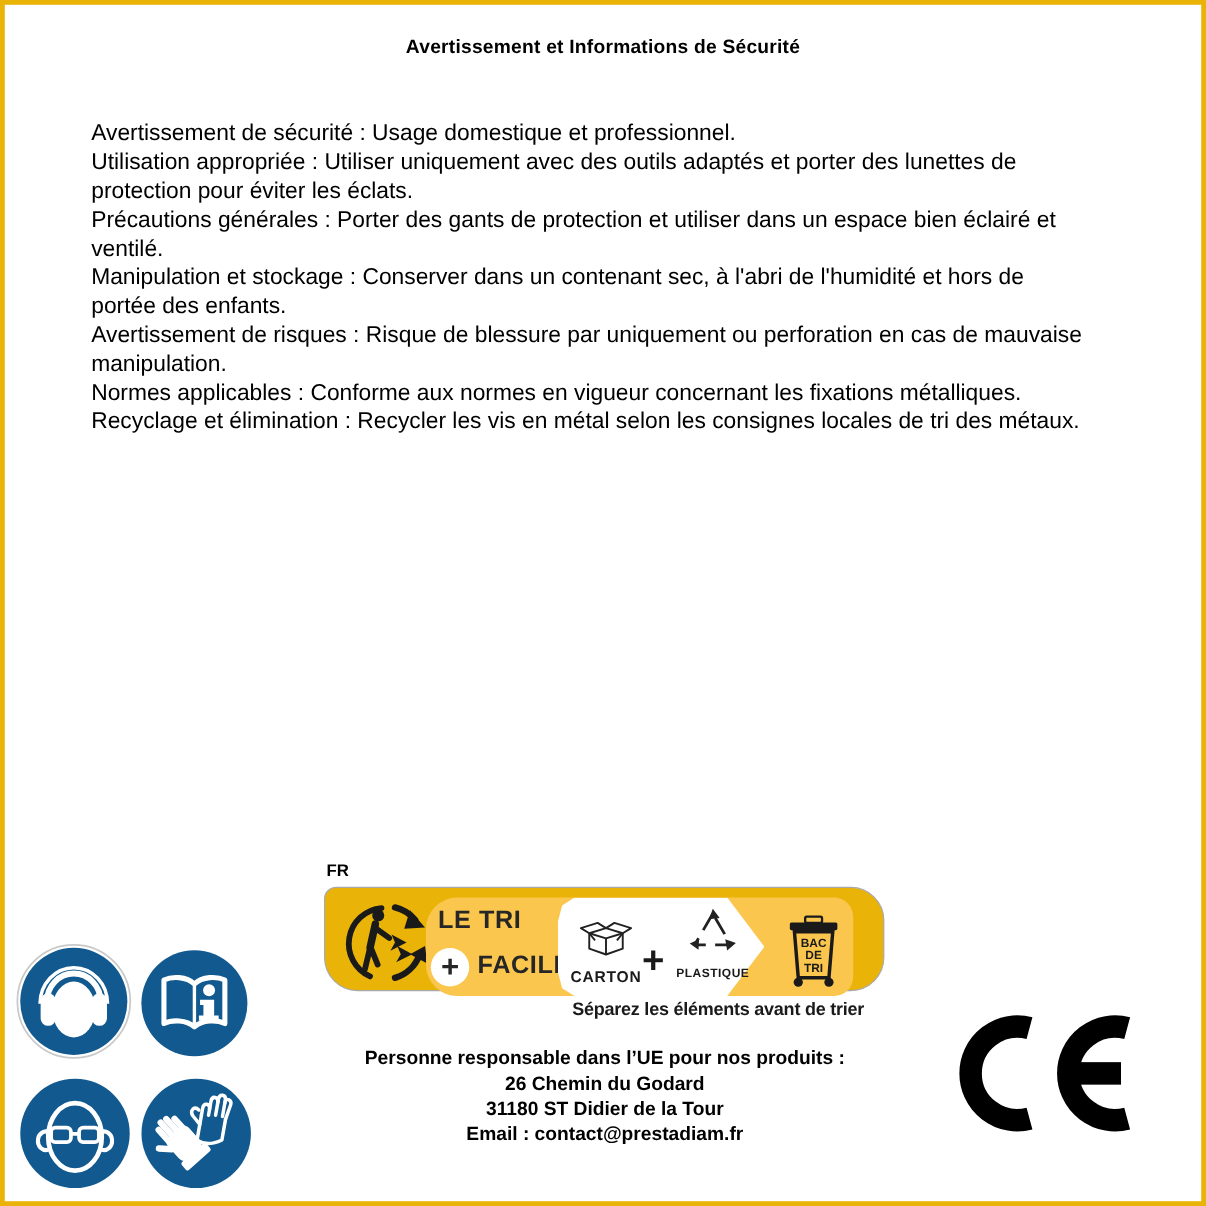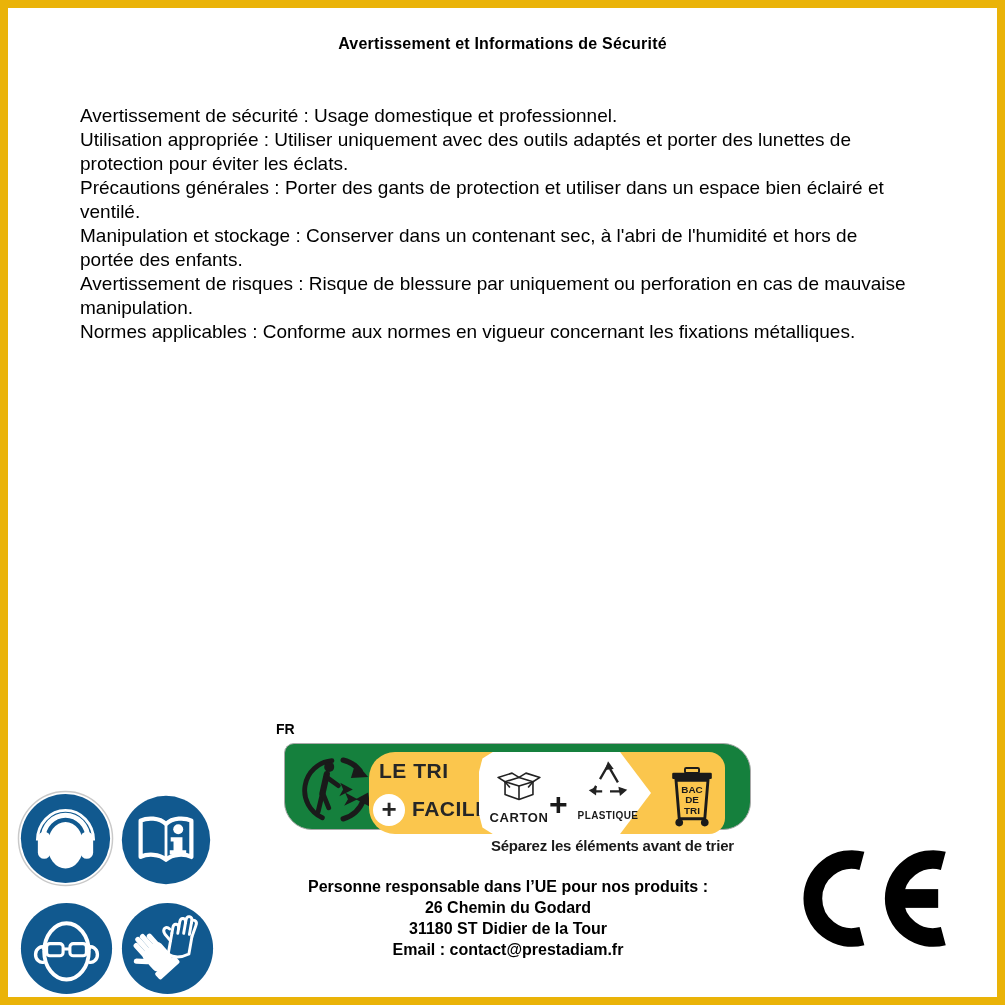--- a/index.html
+++ b/index.html
@@ -1,18 +1,18 @@
 <!DOCTYPE html>
 <html><head>
 <meta charset="utf-8">
 <style>
   html,body{margin:0;padding:0;background:#ffffff;}
   #sheet{
     position:relative;width:1005px;height:1005px;
-    box-sizing:border-box;border:8px solid #eab308;background:#fff;
+    box-sizing:border-box;border:4px solid #eab308;background:#fff;
     font-family:"Liberation Sans", sans-serif;color:#000;overflow:hidden;
   }
   .doc-title{
     position:absolute;top:27px;left:0;width:100%;text-align:center;
     font-size:16px;font-weight:bold;letter-spacing:.2px;
   }
   .body-text{
     position:absolute;left:72px;top:96px;width:880px;
     font-size:19px;line-height:24px;
   }
@@ -20,22 +20,22 @@
   
   .m-icon{position:absolute;}
   .m-icon svg{display:block;width:100%;height:100%;}
   #icon-ear{left:9px;top:782px;width:97px;height:97px;}
   #icon-book{left:111px;top:785px;width:94px;height:94px;}
   #icon-goggles{left:10px;top:892px;width:97px;height:97px;}
   #icon-gloves{left:111px;top:892px;width:97px;height:97px;}
   
   .fr-tag{position:absolute;left:268px;top:713px;font-size:14px;font-weight:bold;}
   .tri-label{
-    position:absolute;left:276px;top:735px;width:467px;height:87px;
-    background:#15803d;border:1.5px solid #a9a9a9;box-sizing:border-box;
+    position:absolute;left:266px;top:735px;width:467px;height:87px;
+    background:#eab308;border:1.5px solid #a9a9a9;box-sizing:border-box;
     border-radius:10px 28px 28px 28px;
   }
   .triman{position:absolute;left:11px;top:7px;width:77px;height:77px;}
   .yellow-band{
     position:absolute;left:84px;top:8px;width:356px;height:82px;
     background:#FBC64D;border-radius:26px 16px 16px 26px;
   }
   .letri-1{position:absolute;left:94px;top:15px;font-size:21px;font-weight:bold;
     letter-spacing:.5px;color:#262626;}
   .plus-circle{
@@ -84,20 +84,21 @@
     <p>Avertissement de sécurité : Usage domestique et professionnel.</p>
     <p>Utilisation appropriée : Utiliser uniquement avec des outils adaptés et porter des lunettes de
 protection pour éviter les éclats.</p>
     <p>Précautions générales : Porter des gants de protection et utiliser dans un espace bien éclairé et
 ventilé.</p>
     <p>Manipulation et stockage : Conserver dans un contenant sec, à l'abri de l'humidité et hors de
 portée des enfants.</p>
     <p>Avertissement de risques : Risque de blessure par uniquement ou perforation en cas de mauvaise
 manipulation.</p>
     <p>Normes applicables : Conforme aux normes en vigueur concernant les fixations métalliques.</p>
+    <p>Recyclage et élimination : Recycler les vis en métal selon les consignes locales de tri des métaux.</p>
   </div>
 
   <div class="m-icon" id="icon-ear">
     <svg viewBox="0 0 100 100">
       <circle cx="50" cy="50" r="48.5" fill="none" stroke="#c9c9c9" stroke-width="1.5"></circle>
       <circle cx="50" cy="50" r="46" fill="#11598F"></circle>
       <ellipse cx="50" cy="57" rx="18.5" ry="24" fill="#fff"></ellipse>
       <rect x="21.5" y="43" width="13" height="28" rx="6.5" fill="#fff"></rect>
       <rect x="65.5" y="43" width="13" height="28" rx="6.5" fill="#fff"></rect>
       <path d="M27,50 A23,24 0 0 1 73,50" stroke="#fff" stroke-width="5" fill="none"></path>

